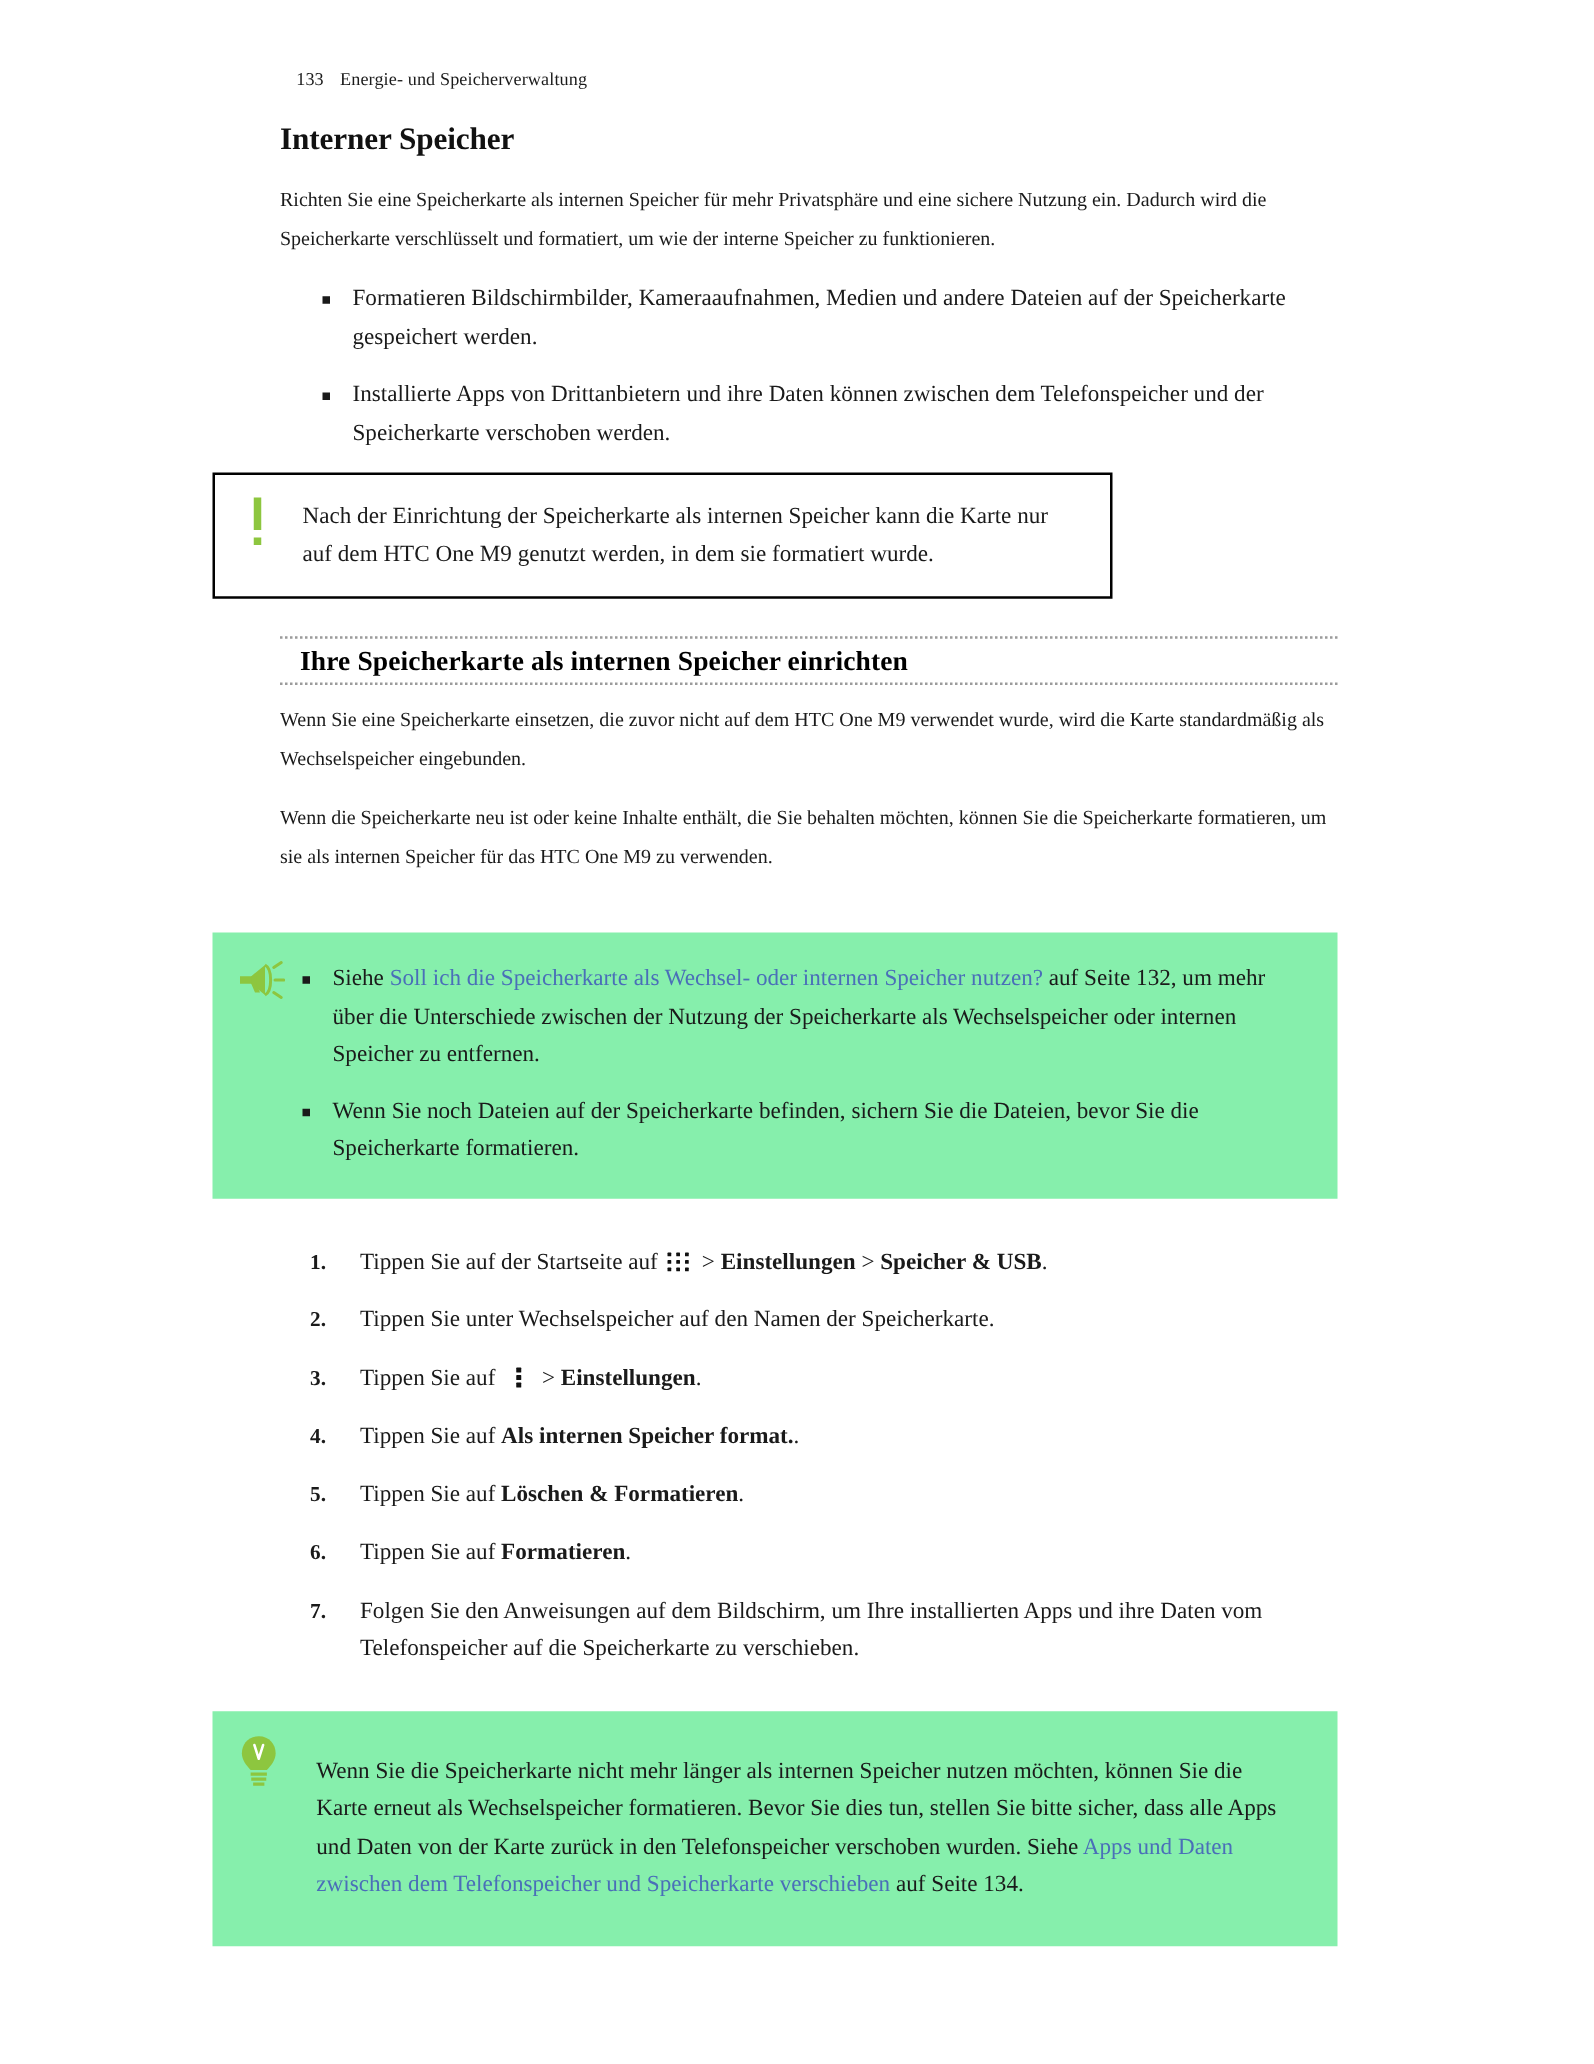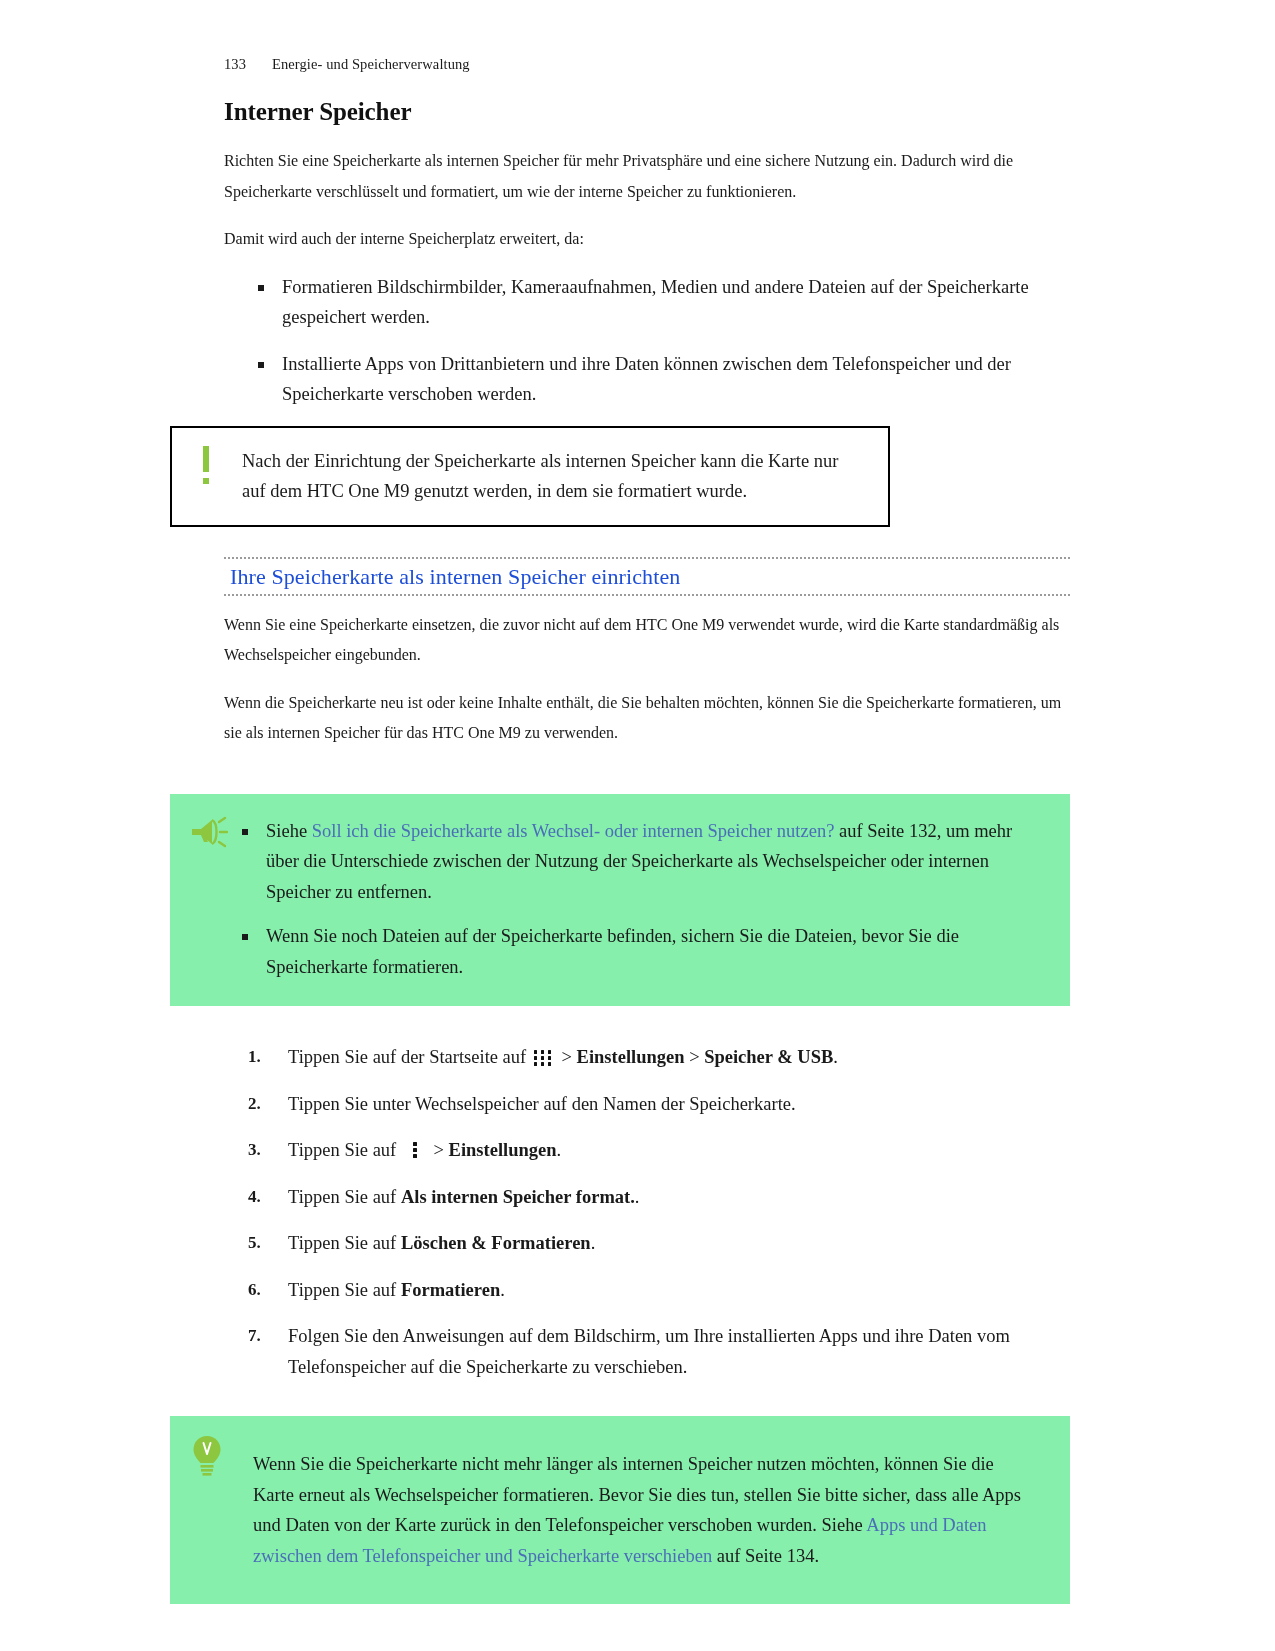--- a/index.html
+++ b/index.html
@@ -28,20 +28,21 @@
     left: 224px;
     top: 56px;
     font-size: 14.5px;
     letter-spacing: 0.1px;
     color: #1a1a1a;
     white-space: nowrap;
   }
   .running-header .pg-num {
     display: inline-block;
     width: 48px;
+    text-align: center;
   }
   
   .content {
     position: absolute;
     left: 224px;
     top: 98px;
     width: 846px;
   }
   h1.section-title {
     font-size: 25px;
@@ -120,24 +121,24 @@
   .sub-head-wrap {
     margin: 30px 0 14px 0;
     width: 846px;
   }
   .dotted-rule {
     border-top: 2px dotted #9b9b9b;
     height: 0;
     width: 846px;
   }
   h2.sub-head {
-    color: #1d4ed8;
-    font-weight: normal;
+    color: #000000;
+    font-weight: bold;
     font-size: 22px;
-    margin: 5px 0 4px 6px;
+    margin: 5px 0 4px 16px;
     letter-spacing: 0.1px;
   }
   
   .note-box {
     position: relative;
     background: #86efac;
     margin-left: -54px;
     width: 900px;
     box-sizing: border-box;
     padding: 22px 30px 22px 72px;
@@ -252,21 +253,20 @@
   <div class="running-header">
     <span class="pg-num">133</span><span>Energie- und Speicherverwaltung</span>
   </div>
 
   <div class="content">
 
     <h1 class="section-title">Interner Speicher</h1>
 
     <p class="body-text">Richten Sie eine Speicherkarte als internen Speicher für mehr Privatsphäre und eine sichere Nutzung ein. Dadurch wird die Speicherkarte verschlüsselt und formatiert, um wie der interne Speicher zu funktionieren.</p>
 
-    <p class="body-text">Damit wird auch der interne Speicherplatz erweitert, da:</p>
 
     <ul class="sq-list">
       <li>Formatieren Bildschirmbilder, Kameraaufnahmen, Medien und andere Dateien auf der Speicherkarte gespeichert werden.</li>
       <li>Installierte Apps von Drittanbietern und ihre Daten können zwischen dem Telefonspeicher und der Speicherkarte verschoben werden.</li>
     </ul>
 
     <div class="warn-box">
       <span class="bang">
         <span class="bar"></span>
           <span class="dot"></span>

